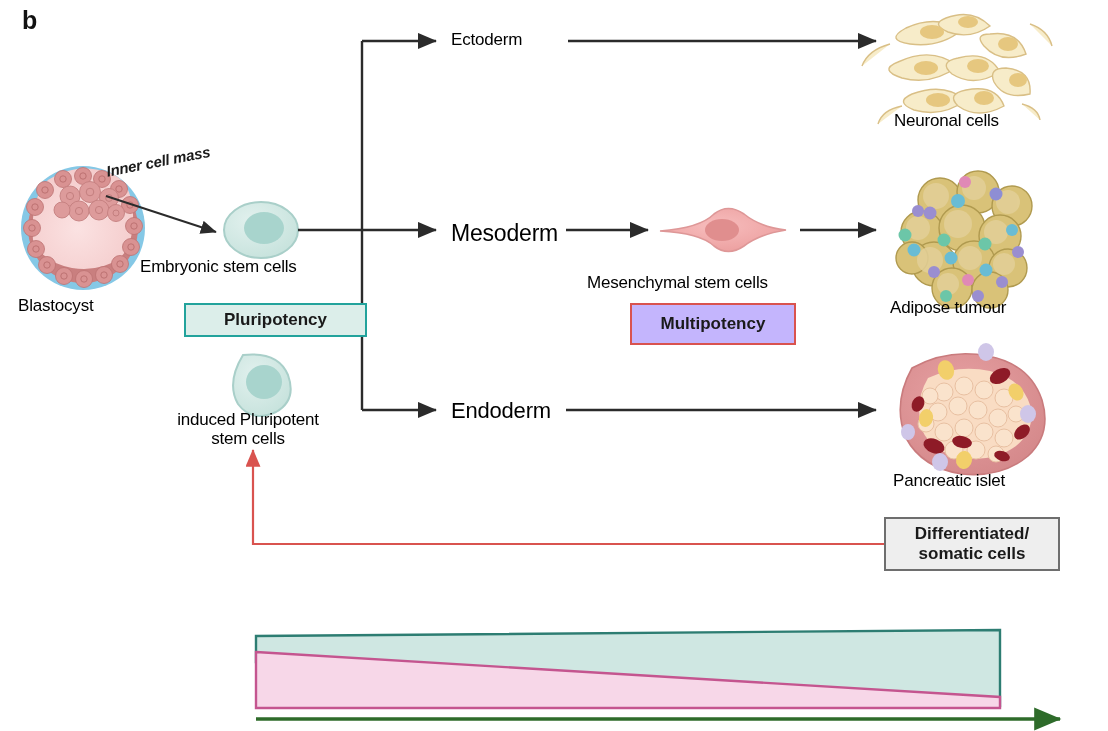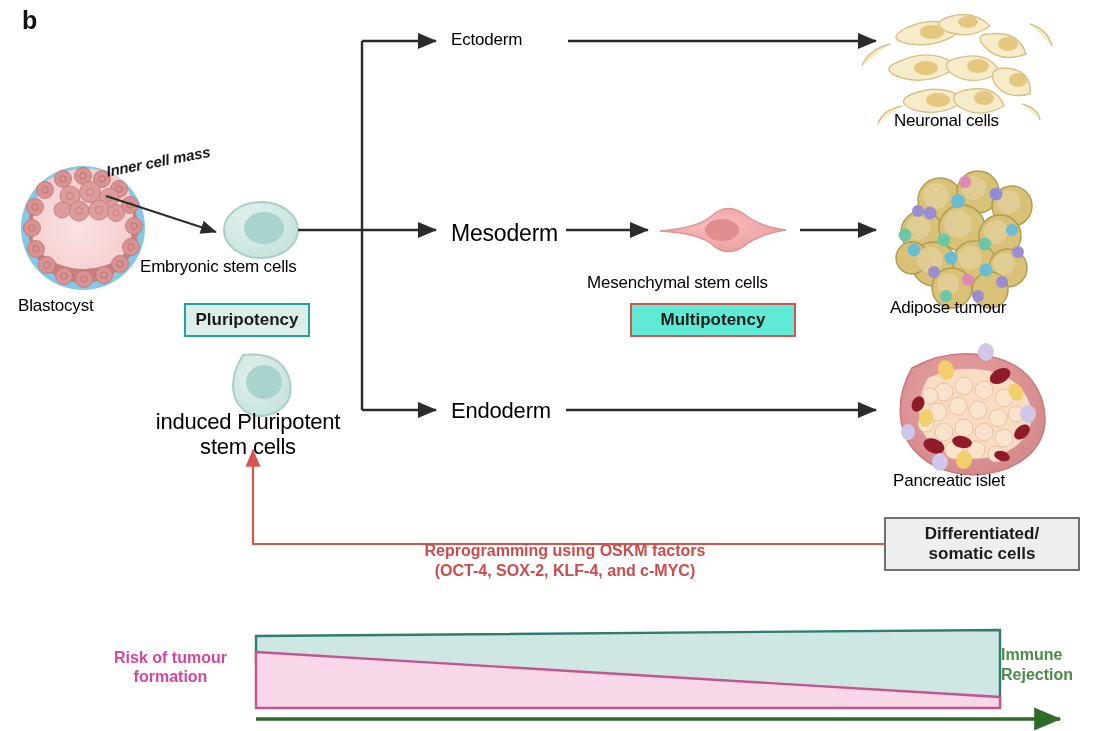--- a/index.html
+++ b/index.html
@@ -18,44 +18,44 @@
   }
   #panel-letter { left:22px; top:6px; font-size:25px; font-weight:bold; color:#111; }
 
   
   #lbl-inner-cell-mass {
     left:105px; top:164px; font-size:15px; font-weight:bold; font-style:italic;
     color:#1a1a1a; transform:rotate(-11deg); transform-origin:left top;
   }
   #lbl-blastocyst  { left:18px;  top:296px; font-size:17px; }
   #lbl-esc         { left:140px; top:257px; font-size:17px; }
-  #lbl-ipsc        { left:148px; top:410px; font-size:22px; text-align:center; width:200px; }
+  #lbl-ipsc        { left:148px; top:410px; font-size:17px; text-align:center; width:200px; }
   #lbl-ectoderm    { left:451px; top:30px;  font-size:17px; }
   #lbl-mesoderm    { left:451px; top:221px; font-size:23px; }
   #lbl-endoderm    { left:451px; top:399px; font-size:22px; }
   #lbl-msc         { left:587px; top:257px; font-size:17px;margin-top:16px; }
   #lbl-neuronal    { left:894px; top:111px; font-size:17px; }
   #lbl-adipose     { left:890px; top:298px; font-size:17px; }
   #lbl-pancreatic  { left:893px; top:471px; font-size:17px; }
 
   
   .potency-box {
     display:flex; align-items:center; justify-content:center;
     font-weight:bold; font-size:17px; color:#1a1a1a;
   }
   #box-pluripotency {
-    left:184px; top:303px; width:126px; height:34px;
+    left:184px; top:303px; width:183px; height:34px;
     background:#dceeea; border:2px solid #22a39c;
   }
   #box-multipotency {
-    left:630px; top:303px; width:166px; height:34px;
-    background:#5eead4; border:2px solid #d9534f;
+    left:630px; top:303px; width:166px; height:42px;
+    background:#c4b5fd; border:2px solid #d9534f;
   }
   #box-differentiated {
-    left:884px; top:517px; width:196px; height:54px;
+    left:884px; top:517px; width:176px; height:54px;
     background:#eeeeee; border:2px solid #6e6e6e;
     flex-direction:column; line-height:1.18; font-size:17px;
   }
 
   
   #reprog-text {
     left:330px; top:541px; width:470px; text-align:center;
     font-size:16px; font-weight:bold; color:#cc4b4b; line-height:1.25;
   }
 
@@ -365,28 +365,16 @@
 
   <div class="abs potency-box" id="box-pluripotency">Pluripotency</div>
 
   <div class="abs potency-box" id="box-multipotency">Multipotency</div>
 
   <div class="abs potency-box" id="box-differentiated">
     <span>Differentiated/</span>
     <span>somatic cells</span>
   </div>
 
-  <div class="abs" id="reprog-text">
-    <div>Reprogramming using OSKM factors</div>
-    <div>(OCT-4, SOX-2, KLF-4, and c-MYC)</div>
-  </div>
-
-  <div class="abs" id="lbl-risk">
-    <div>Risk of tumour</div>
-    <div>formation</div>
-  </div>
-
-  <div class="abs" id="lbl-immune">
-    <div>Immune</div>
-    <div>Rejection</div>
-  </div>
+
+
 
 </div>
 
 </body></html>

